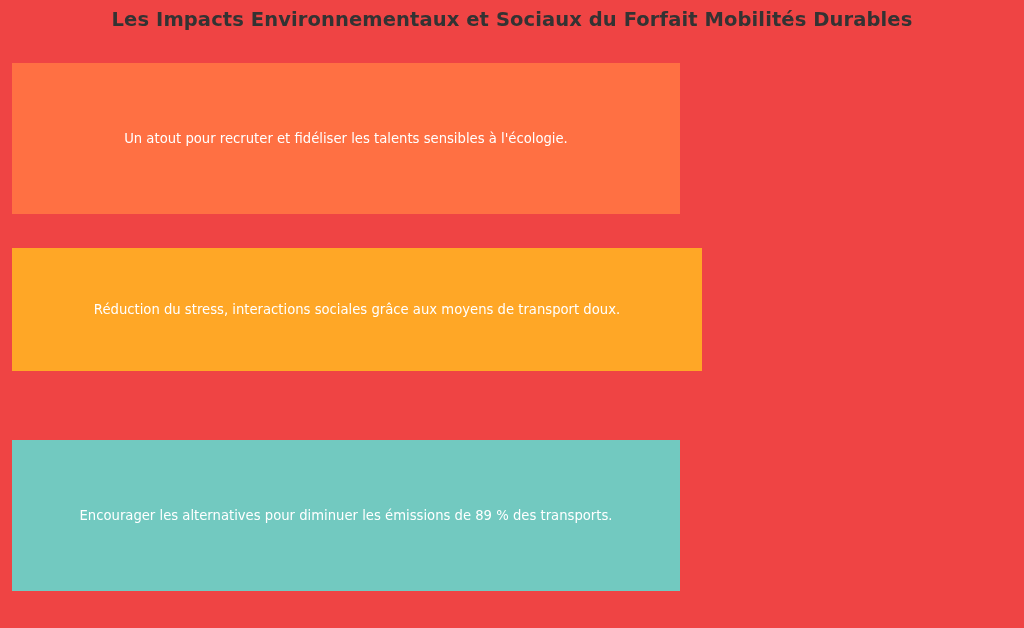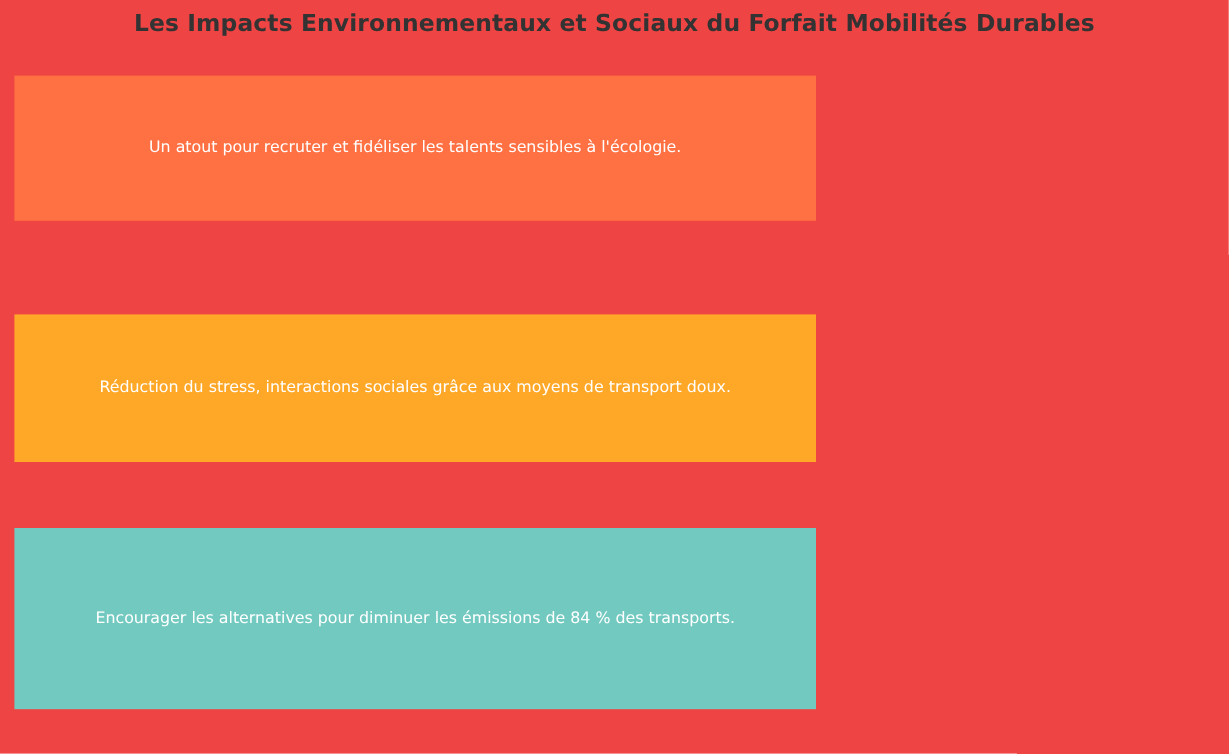--- a/index.html
+++ b/index.html
@@ -73,22 +73,22 @@
     font-size: 13.2px;
     font-weight: normal;
     text-align: center;
     line-height: 17px;
     white-space: nowrap;
     box-sizing: border-box;
     padding: 0 6px;
   }
 
   
-  #bar-group-0 { top: 63px;  height: 121px; }
-  #bar-group-1 { top: 262px; height: 123px; }
+  #bar-group-0 { top: 63px;  height: 151px; }
+  #bar-group-1 { top: 248px; height: 123px; padding-left: 22px; }
   #bar-group-2 { top: 440px; height: 151px; }
 </style>
 </head>
 <body>
 
 <div id="figure" style="background-color: #ef4444;">
 
   <div id="chart-title" style="color: rgb(51, 51, 51);">Les Impacts Environnementaux et Sociaux du Forfait Mobilités Durables</div>
 
   <div id="plot-area">
@@ -98,17 +98,17 @@
       <div class="bar-label" style="color: rgb(255, 255, 255);">Un atout pour recruter et fidéliser les talents sensibles à l'écologie.</div>
     </div>
 
     <div class="bar-group" id="bar-group-1">
       <div class="bar-rect" style="background-color: rgb(255, 167, 38);"></div>
       <div class="bar-label" style="color: rgb(255, 255, 255);">Réduction du stress, interactions sociales grâce aux moyens de transport doux.</div>
     </div>
 
     <div class="bar-group" id="bar-group-2">
       <div class="bar-rect" style="background-color: rgb(114, 201, 192);"></div>
-      <div class="bar-label" style="color: rgb(255, 255, 255);">Encourager les alternatives pour diminuer les émissions de 84 % des transports.</div>
+      <div class="bar-label" style="color: rgb(255, 255, 255);">Encourager les alternatives pour diminuer les émissions de 89 % des transports.</div>
     </div>
 
   </div>
 </div>
 
 </body></html>

